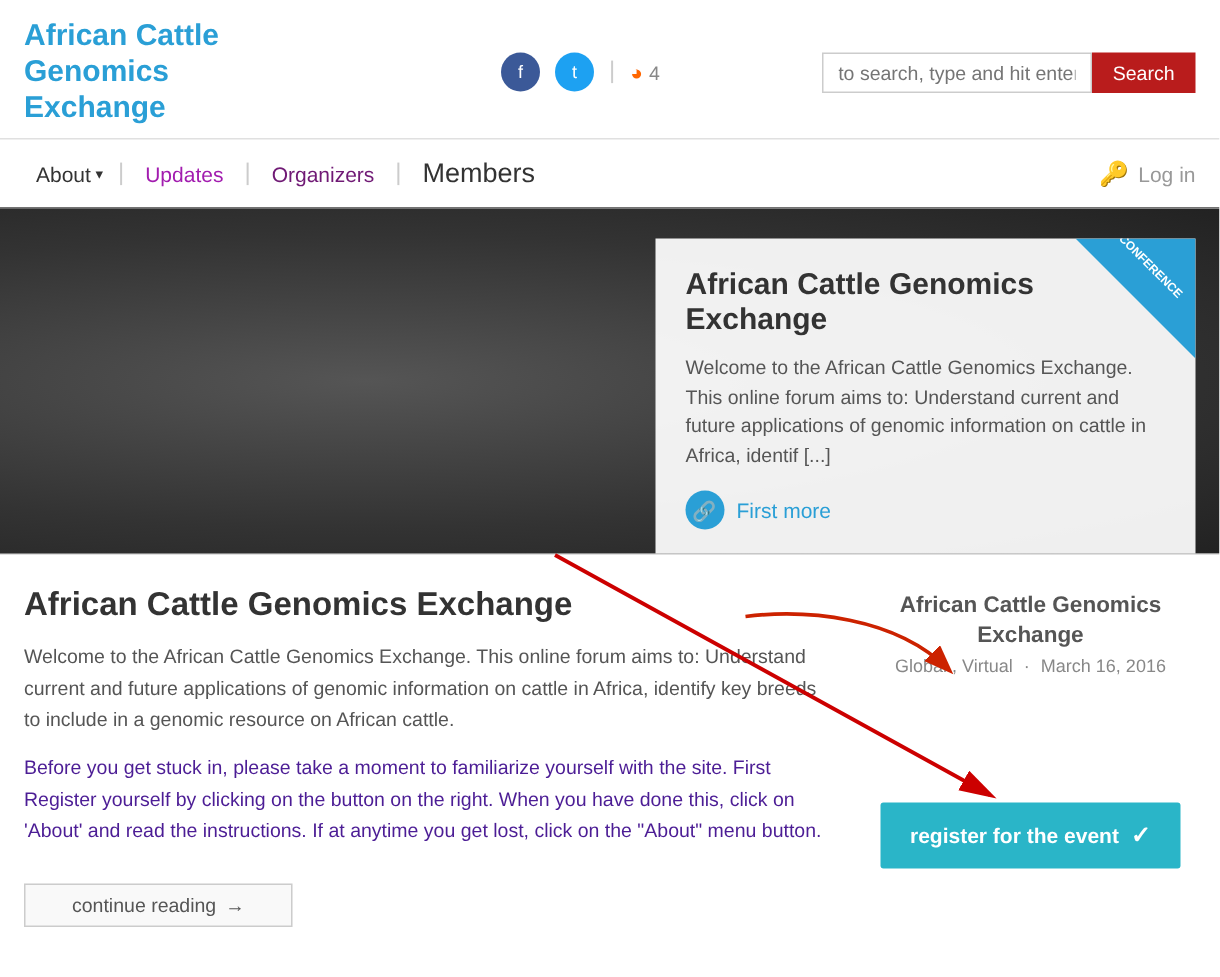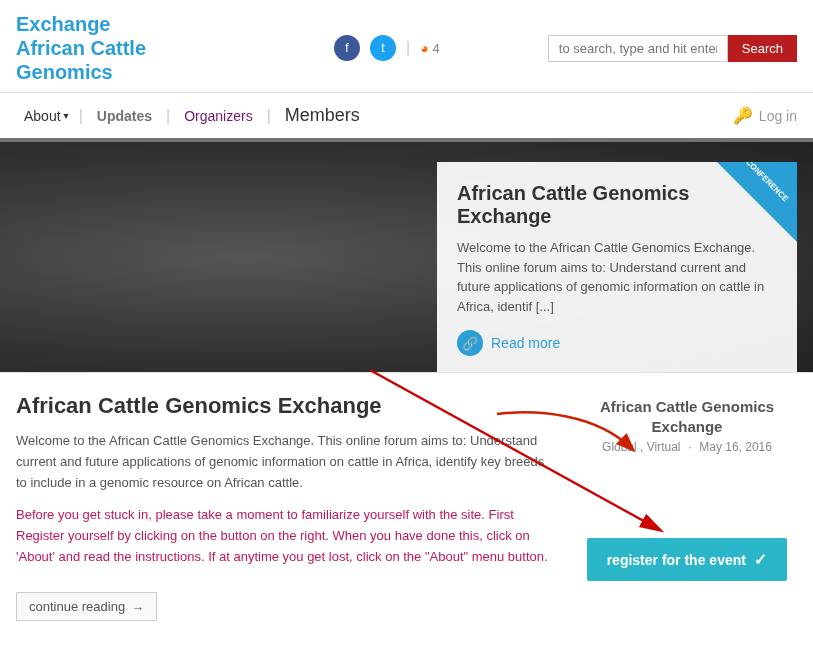--- a/index.html
+++ b/index.html
@@ -3,47 +3,47 @@
   <meta charset="utf-8">
   <style>
     * { margin: 0; padding: 0; box-sizing: border-box; }
     body { font-family: Arial, sans-serif; background: #fff; width: 813px; overflow-x: hidden; }
   </style>
 </head>
 <body>
 
 <div style="display:flex; align-items:center; justify-content:space-between; padding:12px 16px 8px 16px; border-bottom:1px solid #e0e0e0;">
   <div style="color:#2a9fd6; font-size:20px; font-weight:bold; line-height:1.2; max-width:210px; cursor:pointer;">
+    <div>African Cattle Genomics</div>
     <div>Exchange</div>
-    <div>African Cattle Genomics</div>
   </div>
 
   <div style="display:flex; align-items:center; gap:10px;">
     <a style="width:26px;height:26px;border-radius:50%;background:#3b5998;display:flex;align-items:center;justify-content:center;color:#fff;font-size:12px;text-decoration:none;">f</a>
     <a style="width:26px;height:26px;border-radius:50%;background:#1da1f2;display:flex;align-items:center;justify-content:center;color:#fff;font-size:12px;text-decoration:none;">t</a>
     <div style="color:#ccc;">|</div>
     <div style="display:flex;align-items:center;gap:4px;">
       <span style="color:#f60;font-size:14px;">◕</span>
       <span style="font-size:13px;color:#888;">4</span>
     </div>
   </div>
 
   <div style="display:flex;align-items:center;">
     <input type="text" style="border: 1px solid rgb(204, 204, 204); padding: 5px 10px; font-size: 13px; width: 180px; outline: none; color: rgb(153, 153, 153);" placeholder="to search, type and hit enter">
     <button style="background:#b91c1c;color:#fff;border:none;padding:6px 14px;font-size:13px;cursor:pointer;">Search</button>
   </div>
 </div>
 
-<div style="display:flex;align-items:center;padding:8px 16px;border-bottom:4px solid #737373;">
+<div style="display:flex;align-items:center;padding:8px 16px;border-bottom:1px solid #737373;">
   <a style="color:#333;font-size:14px;padding:4px 8px;cursor:pointer;text-decoration:none;display:flex;align-items:center;gap:3px;">
     <span>About</span>
     <span style="font-size:10px;">▾</span>
   </a>
   <span style="color:#ccc;padding:0 2px;">|</span>
-  <a style="color:#737373;font-size:14px;padding:4px 12px;cursor:pointer;text-decoration:none;font-weight:bold;">Updates</a>
+  <a style="color:#a21caf;font-size:14px;padding:4px 12px;cursor:pointer;text-decoration:none;">Updates</a>
   <span style="color:#ccc;padding:0 2px;">|</span>
   <a style="color:#701a75;font-size:14px;padding:4px 12px;cursor:pointer;text-decoration:none;">Organizers</a>
   <span style="color:#ccc;padding:0 2px;">|</span>
   <a style="color:#333;font-size:18px;padding:4px 12px;cursor:pointer;text-decoration:none;">Members</a>
   <div style="margin-left:auto;display:flex;align-items:center;gap:6px;color:#999;font-size:14px;cursor:pointer;">
     <span style="color:#ccc;font-size:16px;">🔑</span>
     <span>Log in</span>
   </div>
 </div>
 
@@ -54,45 +54,45 @@
   <div style="position:absolute;top:20px;right:16px;background:rgba(255,255,255,0.93);width:360px;padding:20px;min-height:180px;">
 
     <div style="position:absolute;top:0;right:0;width:80px;height:80px;overflow:hidden;">
       <div style="position:absolute;top:0;right:0;width:0;height:0;border-style:solid;border-width:0 80px 80px 0;border-color:transparent #2a9fd6 transparent transparent;"></div>
       <span style="position:absolute;top:14px;right:2px;color:#fff;font-size:8px;font-weight:bold;transform:rotate(45deg);white-space:nowrap;transform-origin:center;">CONFERENCE</span>
     </div>
     <div style="font-size:20px;font-weight:bold;color:#333;margin-bottom:10px;padding-right:50px;">African Cattle Genomics Exchange</div>
     <div style="font-size:13px;color:#555;line-height:1.5;margin-bottom:14px;">Welcome to the African Cattle Genomics Exchange. This online forum aims to: Understand current and future applications of genomic information on cattle in Africa, identif [...]</div>
     <a style="display:flex;align-items:center;gap:8px;color:#2a9fd6;font-size:14px;cursor:pointer;text-decoration:none;">
       <span style="width:26px;height:26px;border-radius:50%;background:#2a9fd6;display:flex;align-items:center;justify-content:center;color:#fff;font-size:13px;">🔗</span>
-      <span>Read more</span>
+      <span>First more</span>
     </a>
   </div>
 </div>
 
 <hr style="border:none;border-top:1px solid #e0e0e0;">
 
 <div style="display:flex;padding:20px 16px;gap:20px;position:relative;">
 
   <div style="flex:1;">
     <h2 style="font-size:22px;font-weight:bold;color:#333;margin-bottom:12px;">African Cattle Genomics Exchange</h2>
     <p style="font-size:13px;color:#555;line-height:1.6;margin-bottom:12px;">Welcome to the African Cattle Genomics Exchange. This online forum aims to: Understand current and future applications of genomic information on cattle in Africa, identify key breeds to include in a genomic resource on African cattle.</p>
-    <p style="font-size:13px;color:#be185d;line-height:1.6;margin-bottom:24px;">Before you get stuck in, please take a moment to familiarize yourself with the site. First Register yourself by clicking on the button on the right. When you have done this, click on 'About' and read the instructions. If at anytime you get lost, click on the "About" menu button.</p>
-    <button style="border:1px solid #ccc;padding:6px 12px;font-size:13px;color:#555;cursor:pointer;background:#f9f9f9;display:inline-flex;align-items:center;gap:6px;">
+    <p style="font-size:13px;color:#4c1d95;line-height:1.6;margin-bottom:24px;">Before you get stuck in, please take a moment to familiarize yourself with the site. First Register yourself by clicking on the button on the right. When you have done this, click on 'About' and read the instructions. If at anytime you get lost, click on the "About" menu button.</p>
+    <button style="border:1px solid #ccc;padding:6px 31px;font-size:13px;color:#555;cursor:pointer;background:#f9f9f9;display:inline-flex;align-items:center;gap:6px;">
       <span>continue reading</span>
       <span>→</span>
     </button>
   </div>
 
   <div style="width:220px;display:flex;flex-direction:column;align-items:center;padding-top:4px;">
     <div style="font-size:15px;font-weight:bold;color:#555;text-align:center;margin-bottom:4px;line-height:1.3;">African Cattle Genomics Exchange</div>
     <div style="font-size:12px;color:#888;text-align:center;margin-bottom:30px;">
       <span>Global , Virtual</span>
       <span style="margin:0 4px;">·</span>
-      <span>May 16, 2016</span>
+      <span>March 16, 2016</span>
     </div>
 
     <div style="position:relative;width:100%;height:50px;margin-bottom:4px;">
       <svg width="160" height="50" viewBox="0 0 160 50" style="position:absolute;top:-80px;left:-100px;">
         <defs>
           <marker id="arrowhead" markerWidth="8" markerHeight="8" refX="6" refY="3" orient="auto">
             <polygon points="0 0, 8 3, 0 6" fill="#cc2200"></polygon>
           </marker>
         </defs>
         <path d="M20,10 C60,5 120,10 155,45" stroke="#cc2200" stroke-width="2.5" fill="none" marker-end="url(#arrowhead)"></path>

